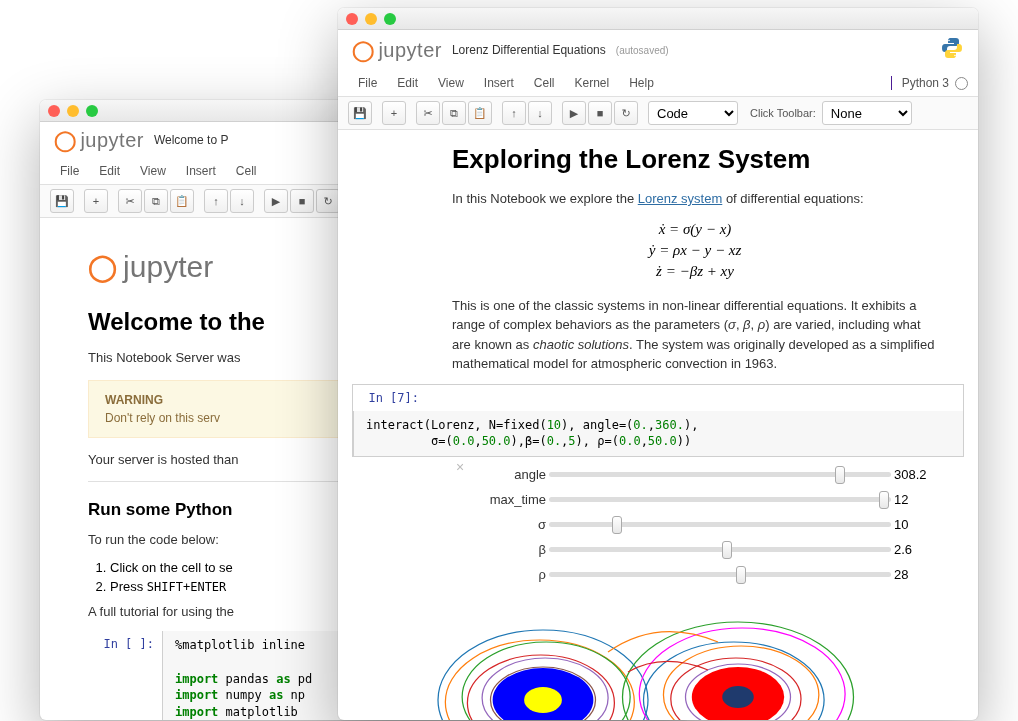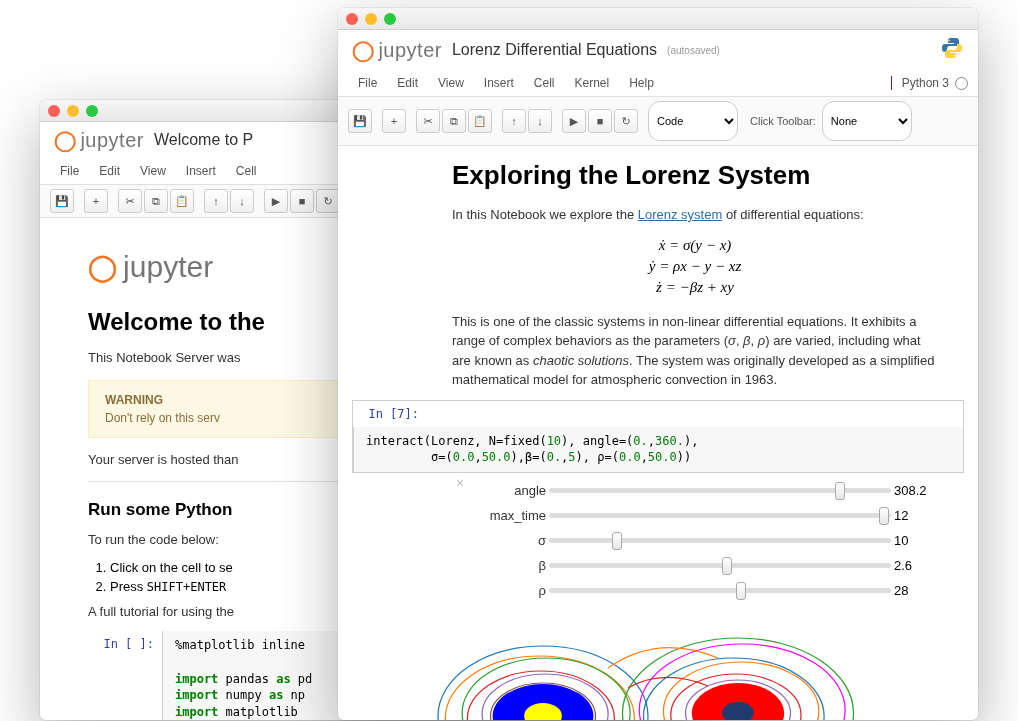--- a/index.html
+++ b/index.html
@@ -10,33 +10,33 @@
 .titlebar { height: 22px; background: linear-gradient(#f6f6f6, #e8e8e8); border-bottom: 1px solid #d0d0d0; display: flex; align-items: center; padding: 0 8px; gap: 7px; }
 .traffic { width: 12px; height: 12px; border-radius: 50%; }
 .traffic.red { background: #ff5f57; }
 .traffic.yellow { background: #ffbd2e; }
 .traffic.green { background: #28ca42; }
 
 .header { display: flex; align-items: center; padding: 6px 14px; gap: 10px; }
 .logo { display: flex; align-items: center; font-size: 20px; color: #757575; gap: 4px; }
 .logo-sym { color: #f37626; font-weight: bold; }
 .logo-txt { font-weight: 400; letter-spacing: 0.5px; }
-.nb-title { font-size: 16px; color: #333; }
+.nb-title { font-size: 12px; color: #333; }
 .autosaved { font-size: 10px; color: #999; }
 .py-logo { margin-left: auto; }
 
 .menubar { display: flex; gap: 0; padding: 2px 10px; border-bottom: 1px solid #e0e0e0; align-items: center; }
 .menubar .mi { padding: 4px 10px; font-size: 12px; color: #555; cursor: pointer; }
 .kernel-ind { margin-left: auto; display: flex; align-items: center; gap: 6px; font-size: 12px; color: #555; border-left: 1px solid #4c1d95; padding-left: 10px; }
 .kdot { width: 13px; height: 13px; border: 1px solid #888; border-radius: 50%; }
 
 .toolbar { display: flex; align-items: center; gap: 2px; padding: 4px 10px; border-bottom: 1px solid #e0e0e0; background: #fafafa; }
 .tbtn { width: 24px; height: 24px; border: 1px solid #ccc; background: linear-gradient(#fff,#f0f0f0); border-radius: 3px; display: flex; align-items: center; justify-content: center; font-size: 11px; color: #555; cursor: pointer; }
 .tsep { width: 6px; }
-.tsel { height: 40px; border: 1px solid #ccc; border-radius: 12px; font-size: 11px; padding: 0 4px; background: #fff; }
+.tsel { height: 24px; border: 1px solid #ccc; border-radius: 3px; font-size: 13px; padding: 0 4px; background: #fff; }
 .tlbl { font-size: 11px; color: #555; margin: 0 4px 0 10px; }
 
 .content { padding: 14px 24px; overflow: hidden; margin-left: 24px; }
 
 .back-window { left: 40px; top: 100px; width: 650px; height: 620px; }
 .front-window { left: 338px; top: 8px; width: 640px; height: 712px; }
 
 .big-logo { display: flex; align-items: center; justify-content: flex-start; font-size: 30px; color: #757575; gap: 6px; margin: 18px 0 24px 0; }
 .big-logo .logo-sym { font-size: 26px; }
 

